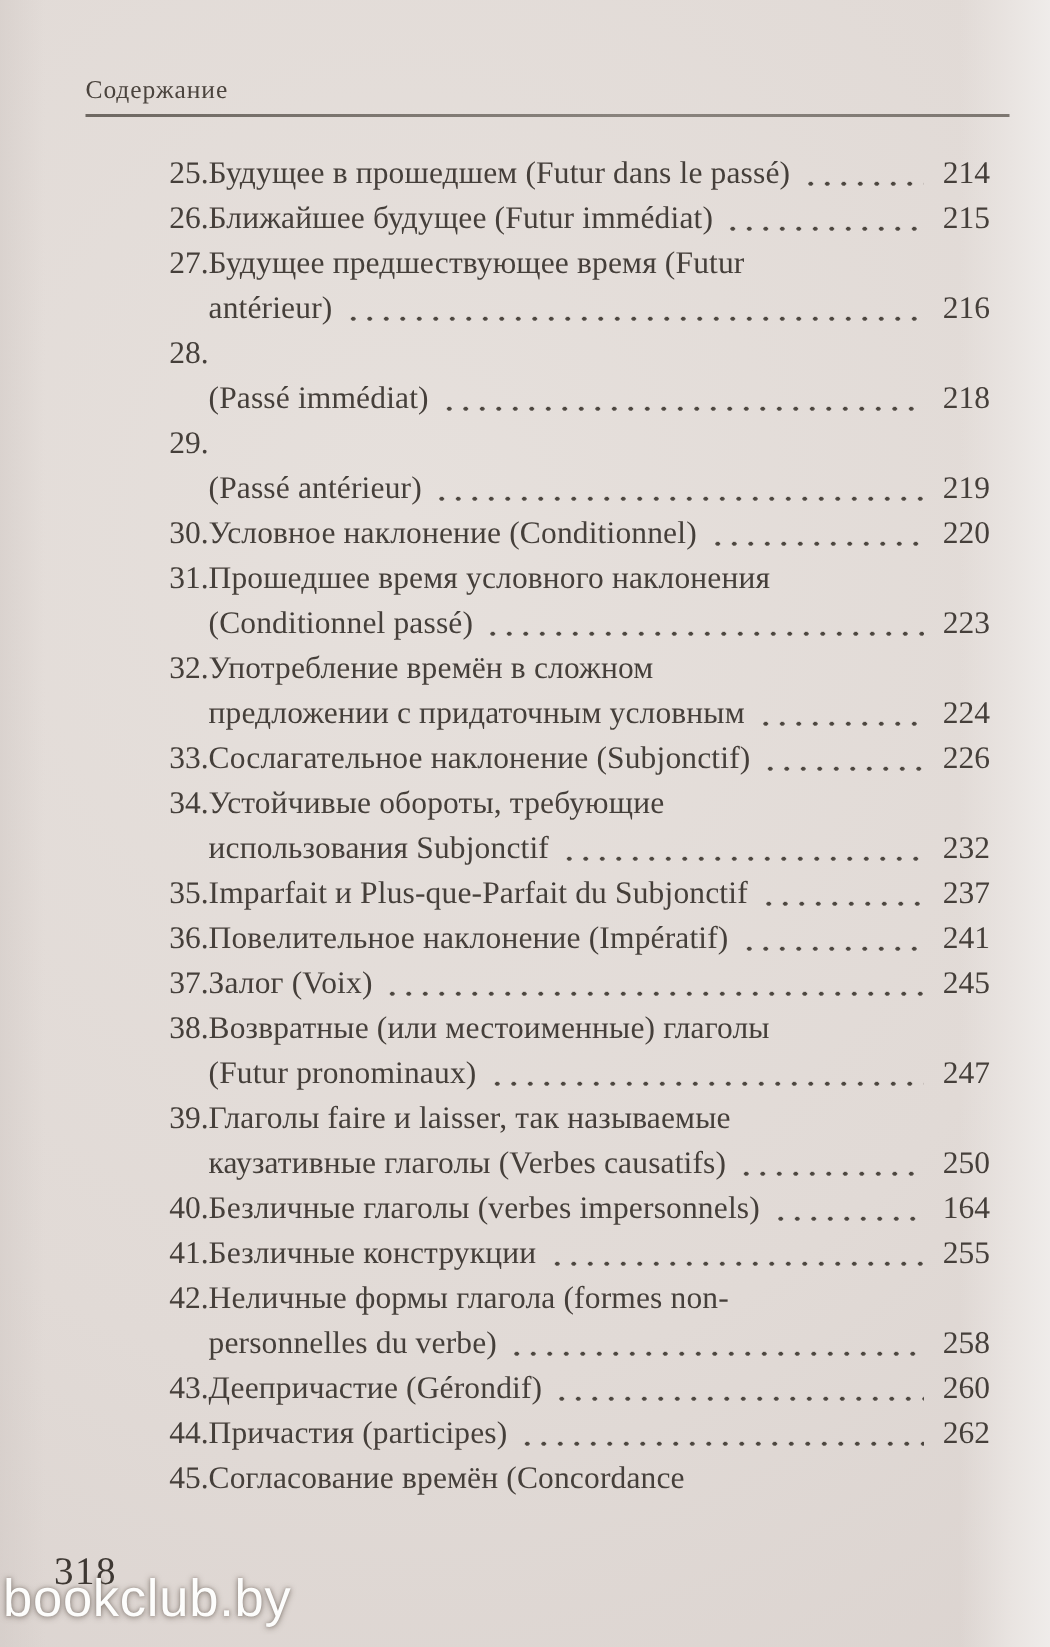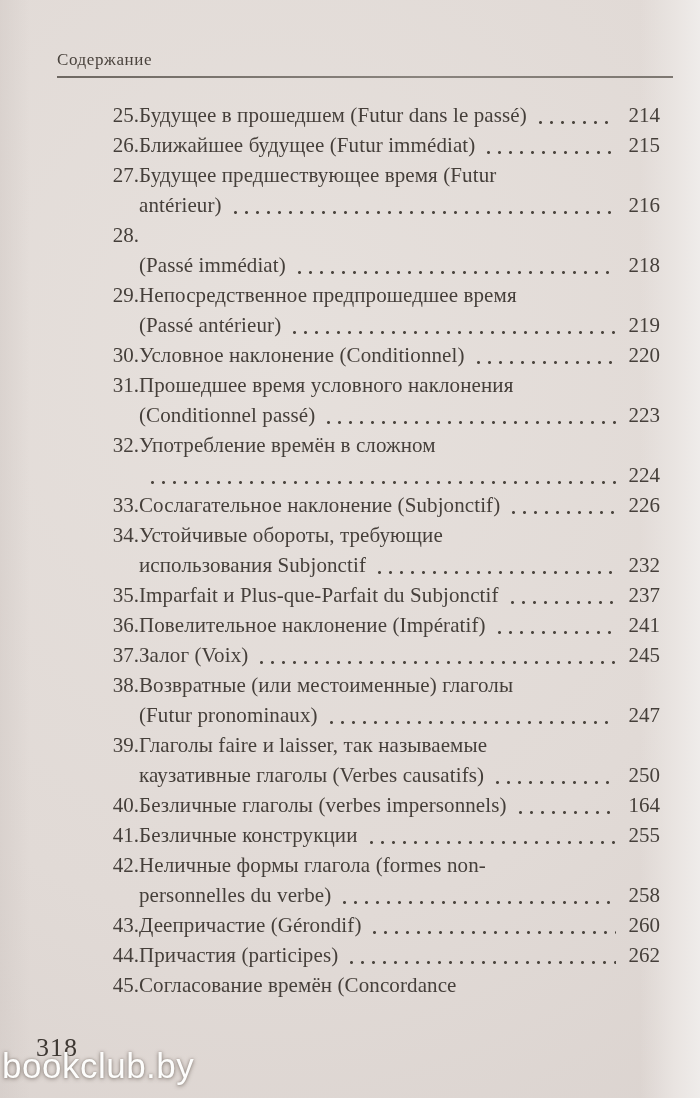--- a/index.html
+++ b/index.html
@@ -132,21 +132,20 @@
         <span class="toc-leader"></span>
       </div>
       <div class="toc-line">
         <span class="toc-num"></span>
         <span class="toc-text">(Passé immédiat)</span>
         <span class="toc-leader dotted"></span>
         <span class="toc-page">218</span>
       </div>
       <div class="toc-line">
         <span class="toc-num">29.</span>
-        <span class="toc-text">Непосредственное предпрошедшее время</span>
         <span class="toc-leader"></span>
       </div>
       <div class="toc-line">
         <span class="toc-num"></span>
         <span class="toc-text">(Passé antérieur)</span>
         <span class="toc-leader dotted"></span>
         <span class="toc-page">219</span>
       </div>
       <div class="toc-line">
         <span class="toc-num">30.</span>
@@ -165,20 +164,21 @@
         <span class="toc-leader dotted"></span>
         <span class="toc-page">223</span>
       </div>
       <div class="toc-line">
         <span class="toc-num">32.</span>
         <span class="toc-text">Употребление времён в сложном</span>
         <span class="toc-leader"></span>
       </div>
       <div class="toc-line">
         <span class="toc-num"></span>
+        <span class="toc-text">предложении с придаточным условным</span>
         <span class="toc-leader dotted"></span>
         <span class="toc-page">224</span>
       </div>
       <div class="toc-line">
         <span class="toc-num">33.</span>
         <span class="toc-text">Сослагательное наклонение (Subjonctif)</span>
         <span class="toc-leader dotted"></span>
         <span class="toc-page">226</span>
       </div>
       <div class="toc-line">

